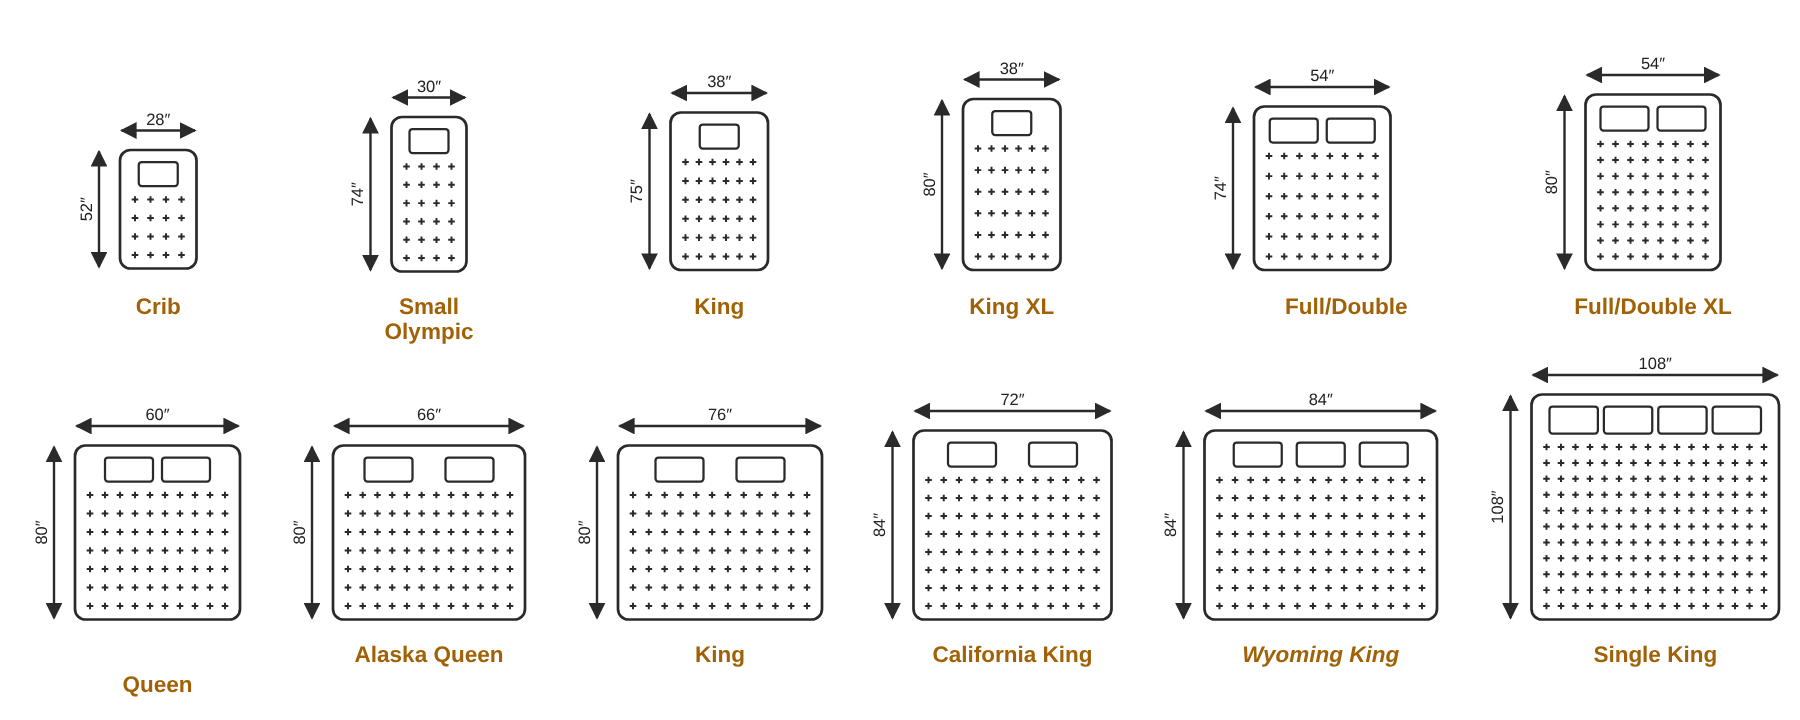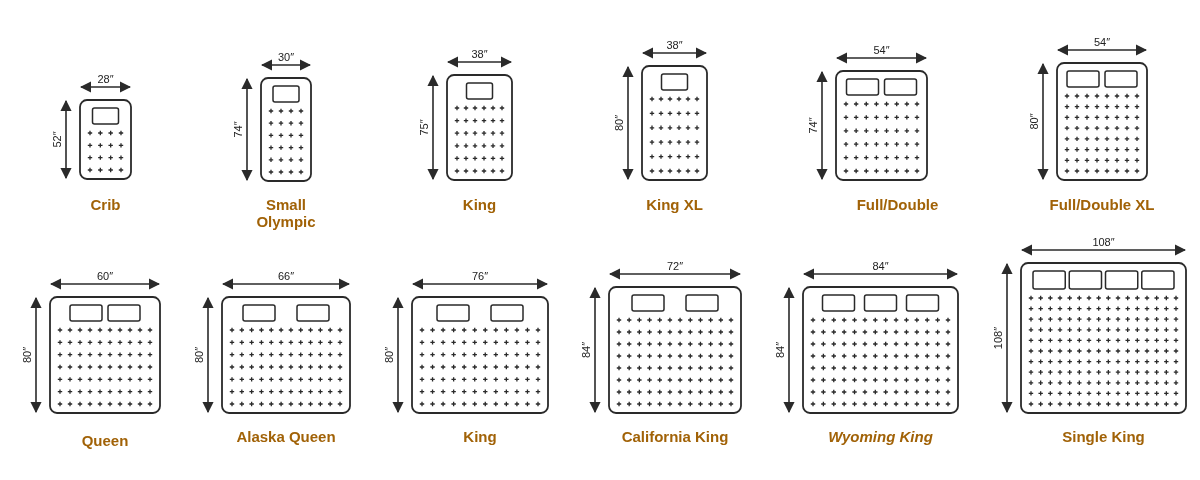--- a/index.html
+++ b/index.html
@@ -1012,21 +1012,21 @@
     </div>
     <div class="label" style="left: 674.5px; top: 196px;">
       <div>King XL</div>
     </div>
     <div class="label" style="left: 881.5px; top: 196px; margin-left: 16px;">
       <div>Full/Double</div>
     </div>
     <div class="label" style="left: 1102px; top: 196px; text-align: right;">
       <div>Full/Double XL</div>
     </div>
-    <div class="label" style="left: 105px; top: 432px;">
+    <div class="label" style="left: 105px; top: 448px;">
       <div>Queen</div>
     </div>
     <div class="label" style="left: 286px; top: 428px;">
       <div>Alaska Queen</div>
     </div>
     <div class="label" style="left: 480px; top: 428px;">
       <div>King</div>
     </div>
     <div class="label" style="left: 675px; top: 428px;">
       <div>California King</div>

